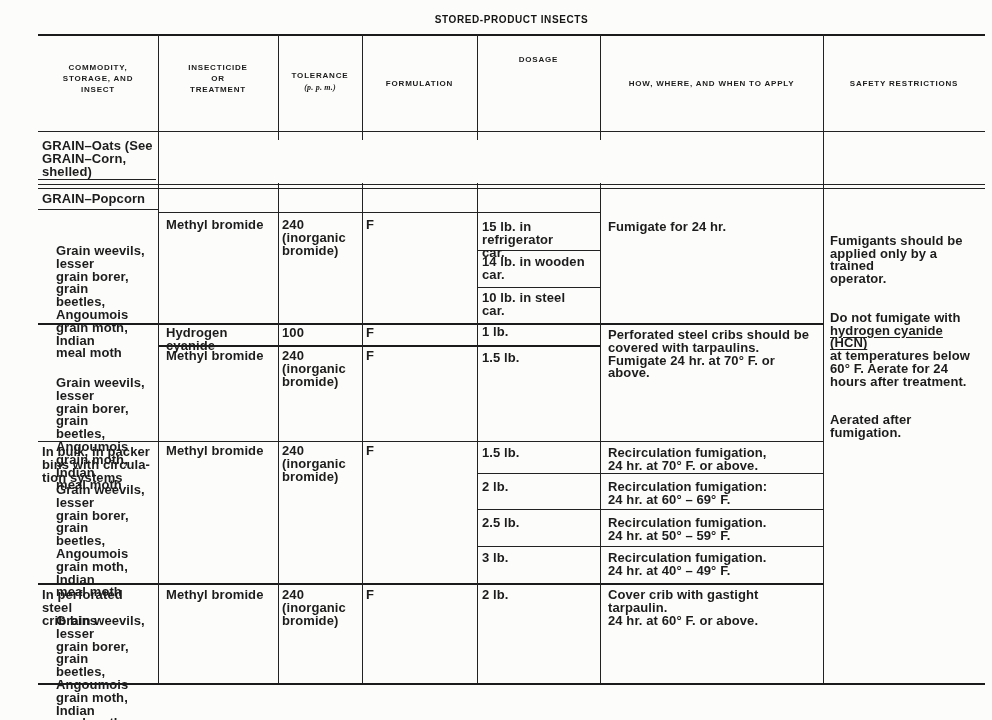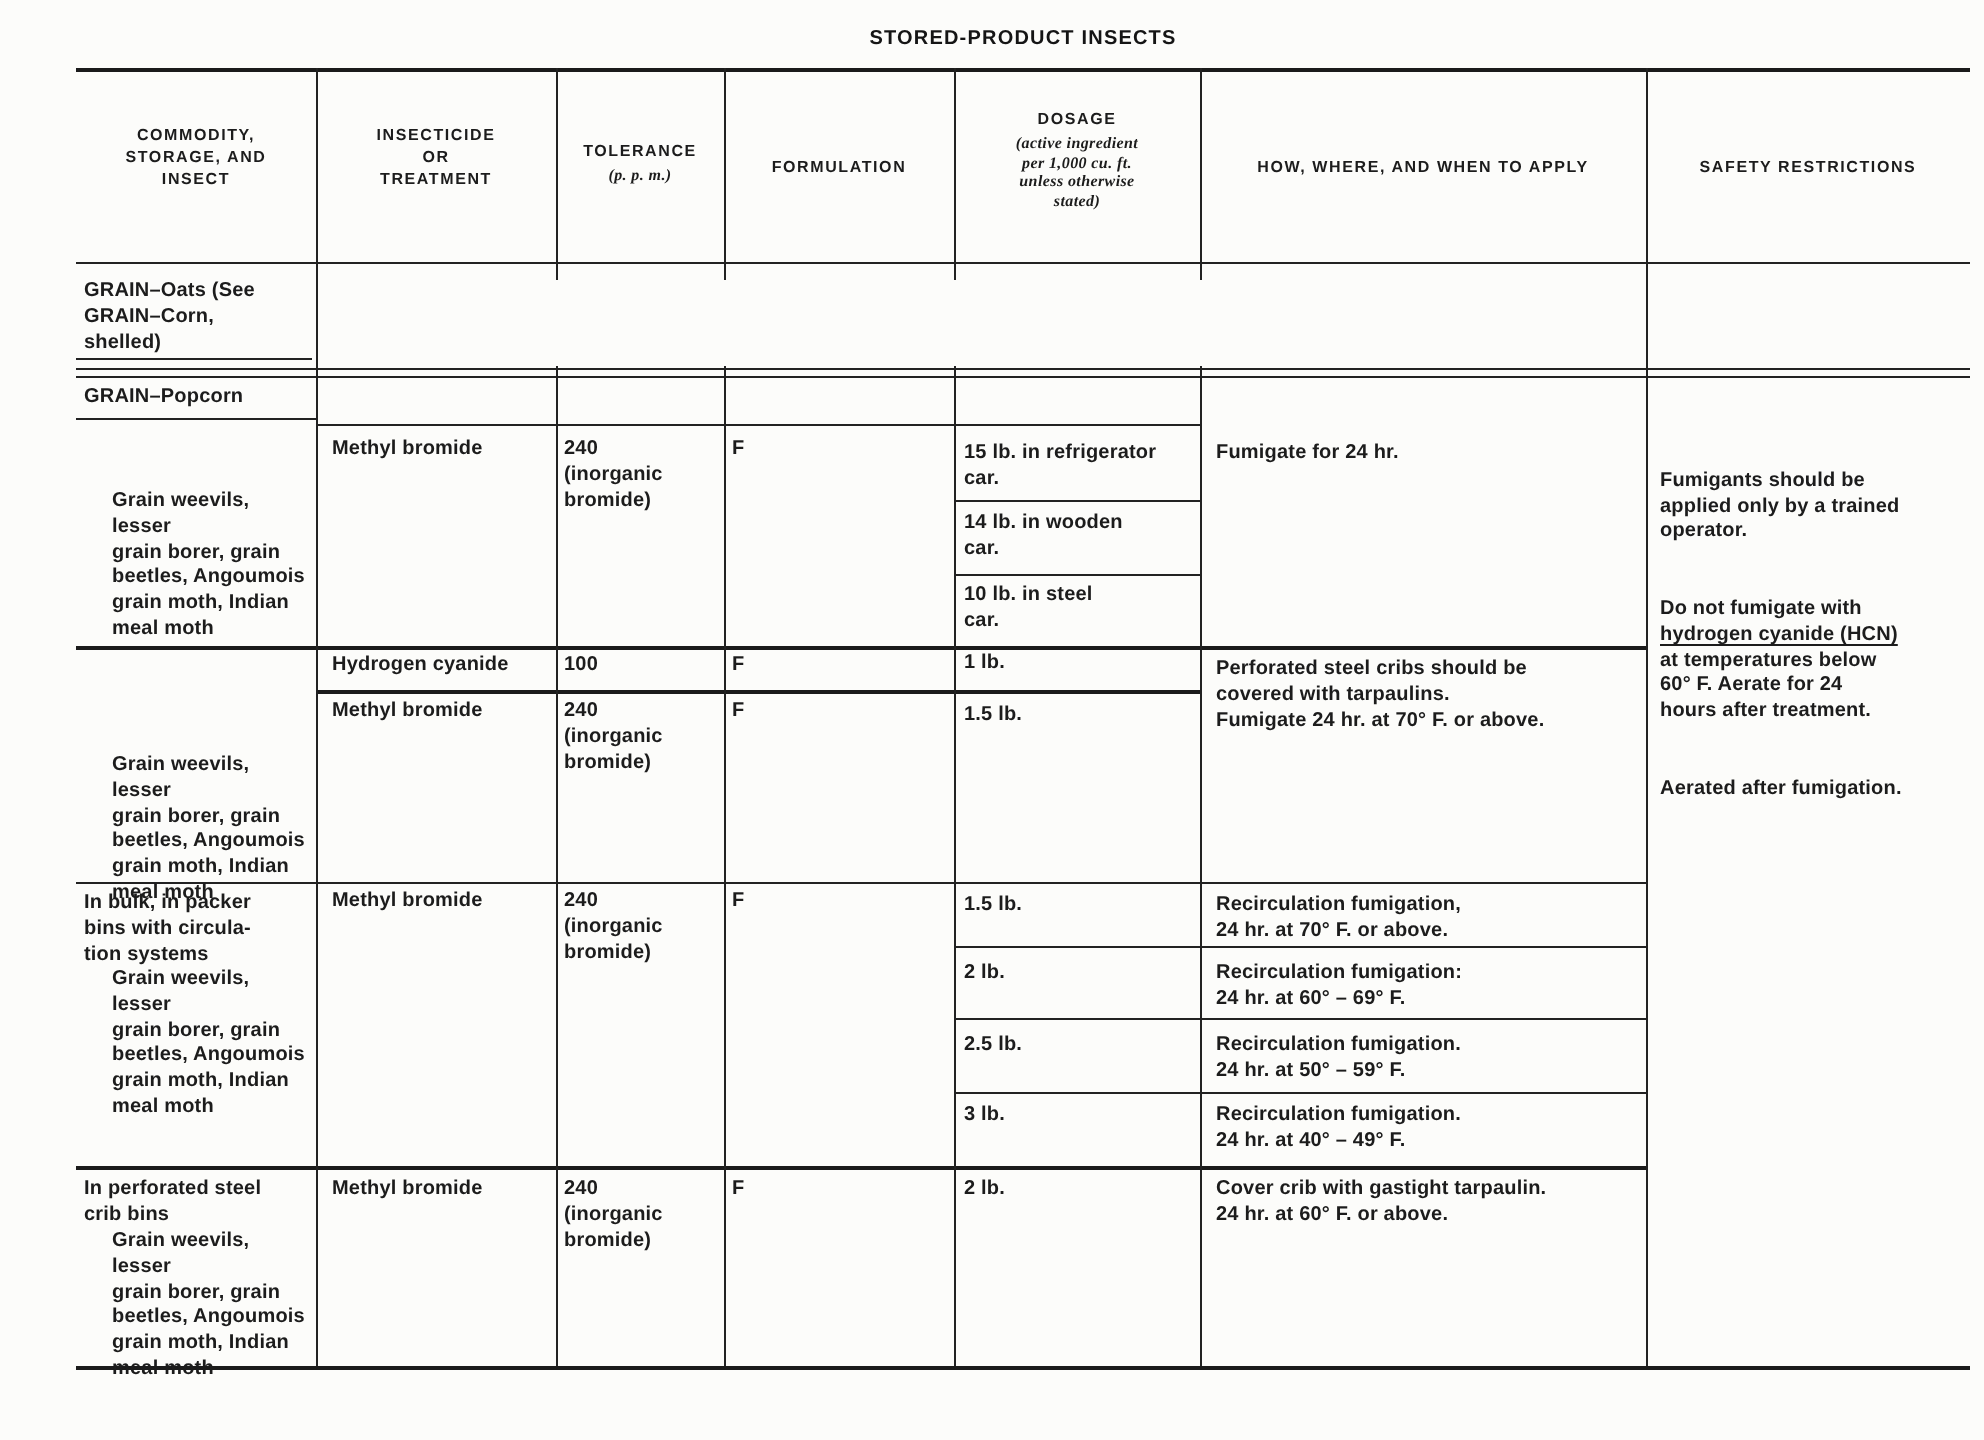--- a/index.html
+++ b/index.html
@@ -2,21 +2,21 @@
 <html><head>
 <meta charset="utf-8">
 <title>Stored-Product Insects Table</title>
 <style>
   html,body{margin:0;padding:0;background:#e8e8e6;}
   .page{
     position:relative;width:992px;height:720px;background:#fcfcfa;
     font-family:"Liberation Sans",sans-serif;color:#1a1a1a;overflow:hidden;
   }
   .cell{
-    position:absolute;font-size:10px;font-weight:bold;line-height:12.8px;
+    position:absolute;font-size:13px;font-weight:bold;line-height:12.8px;
     letter-spacing:.1px;white-space:pre-line;color:#1c1c1c;
   }
   .hcell{
     position:absolute;font-size:8px;font-weight:bold;letter-spacing:.8px;
     line-height:11px;text-align:center;white-space:pre-line;color:#1c1c1c;
   }
   .italic-note{
     font-family:"Liberation Serif",serif;font-style:italic;font-weight:bold;
     font-size:8px;letter-spacing:.2px;line-height:9.5px;
   }
@@ -69,24 +69,20 @@
   <div class="hcell" style="left:158px;top:62px;width:120px">INSECTICIDE
 OR
 TREATMENT</div>
   <div class="hcell" style="left:38px;top:62px;width:120px">COMMODITY,
 STORAGE, AND
 INSECT</div>
   <div class="hcell" style="left:278px;top:70px;width:84px">TOLERANCE</div>
   <div class="hcell italic-note" style="left:278px;top:83px;width:84px">(p. p. m.)</div>
   <div class="hcell" style="left:362px;top:78px;width:115px">FORMULATION</div>
   <div class="hcell" style="left:477px;top:54px;width:123px">DOSAGE</div>
-  <div class="hcell italic-note" style="left:477px;top:67px;width:123px">(active ingredient
-per 1,000 cu. ft.
-unless otherwise
-stated)</div>
   <div class="hcell" style="left:600px;top:78px;width:223px">HOW, WHERE, AND WHEN TO APPLY</div>
   <div class="hcell" style="left:823px;top:78px;width:162px">SAFETY RESTRICTIONS</div>
 
   <div class="cell" style="left:42px;top:140px;width:112px">GRAIN–Oats (See
 GRAIN–Corn,
 shelled)</div>
 
   <div class="cell" style="left:42px;top:193px;width:112px">GRAIN–Popcorn</div>
 
   <div class="cell" style="left:56px;top:245px;width:100px">Grain weevils, lesser

